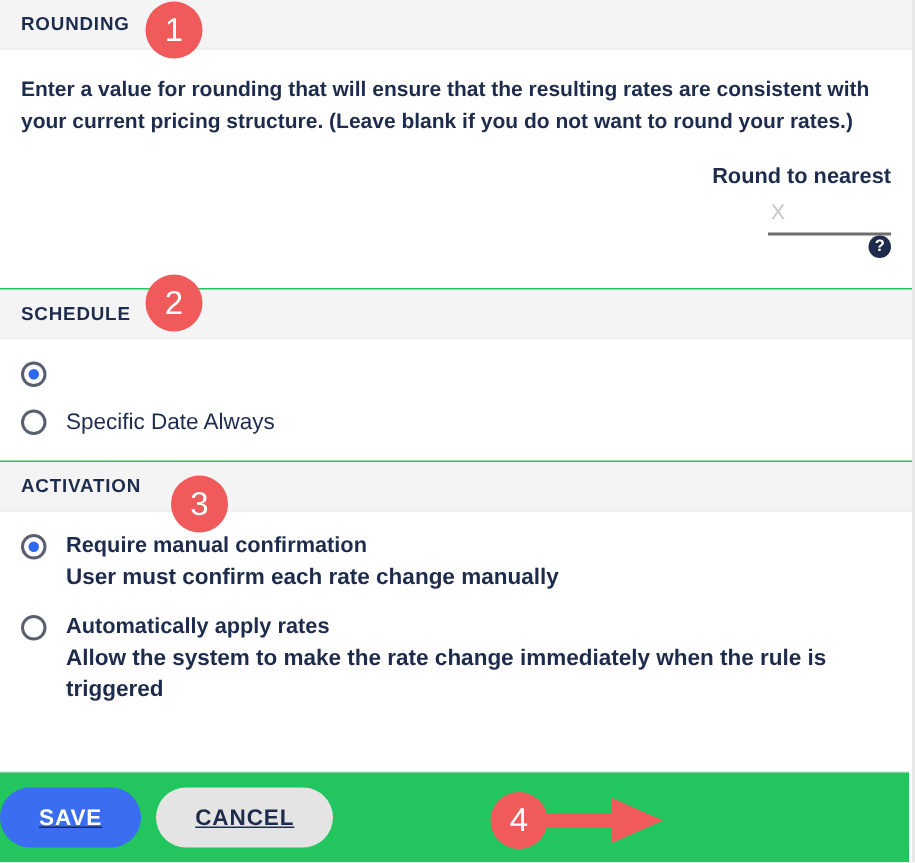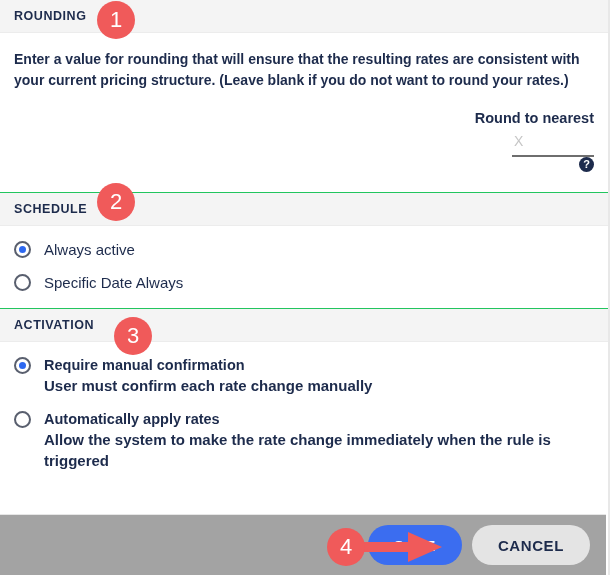--- a/index.html
+++ b/index.html
@@ -157,26 +157,26 @@
   .schedule .radio-label { font-weight: normal; font-size: 15px; }
 
   
   .footer {
     position: absolute;
     left: 0;
     right: 2px;
     bottom: 0;
     height: 61px;
     border-top: 1px solid #e6e6e6;
-    background: #a3a3a3;
+    background: #22c55e;
     display: flex;
     align-items: center;
-    justify-content: flex-end;
     padding-right: 16px;
     box-sizing: border-box;
+    text-decoration: underline;
   }
   .btn {
     border: none;
     border-radius: 22px;
     font-family: "Liberation Sans", sans-serif;
     font-size: 15px;
     font-weight: bold;
     letter-spacing: 0.6px;
     cursor: pointer;
     height: 40px;
@@ -242,23 +242,20 @@
 
   <div class="section-head">
     <span class="section-title">SCHEDULE</span>
   </div>
 
   <div class="section-body schedule">
     <div class="radio-list">
 
       <div class="radio-row">
         <span class="radio-mark checked"></span>
-        <span class="radio-text">
-          <span class="radio-label">Always active</span>
-        </span>
       </div>
 
       <div class="radio-row">
         <span class="radio-mark"></span>
         <span class="radio-text">
           <span class="radio-label">Specific Date Always</span>
         </span>
       </div>
 
     </div>

